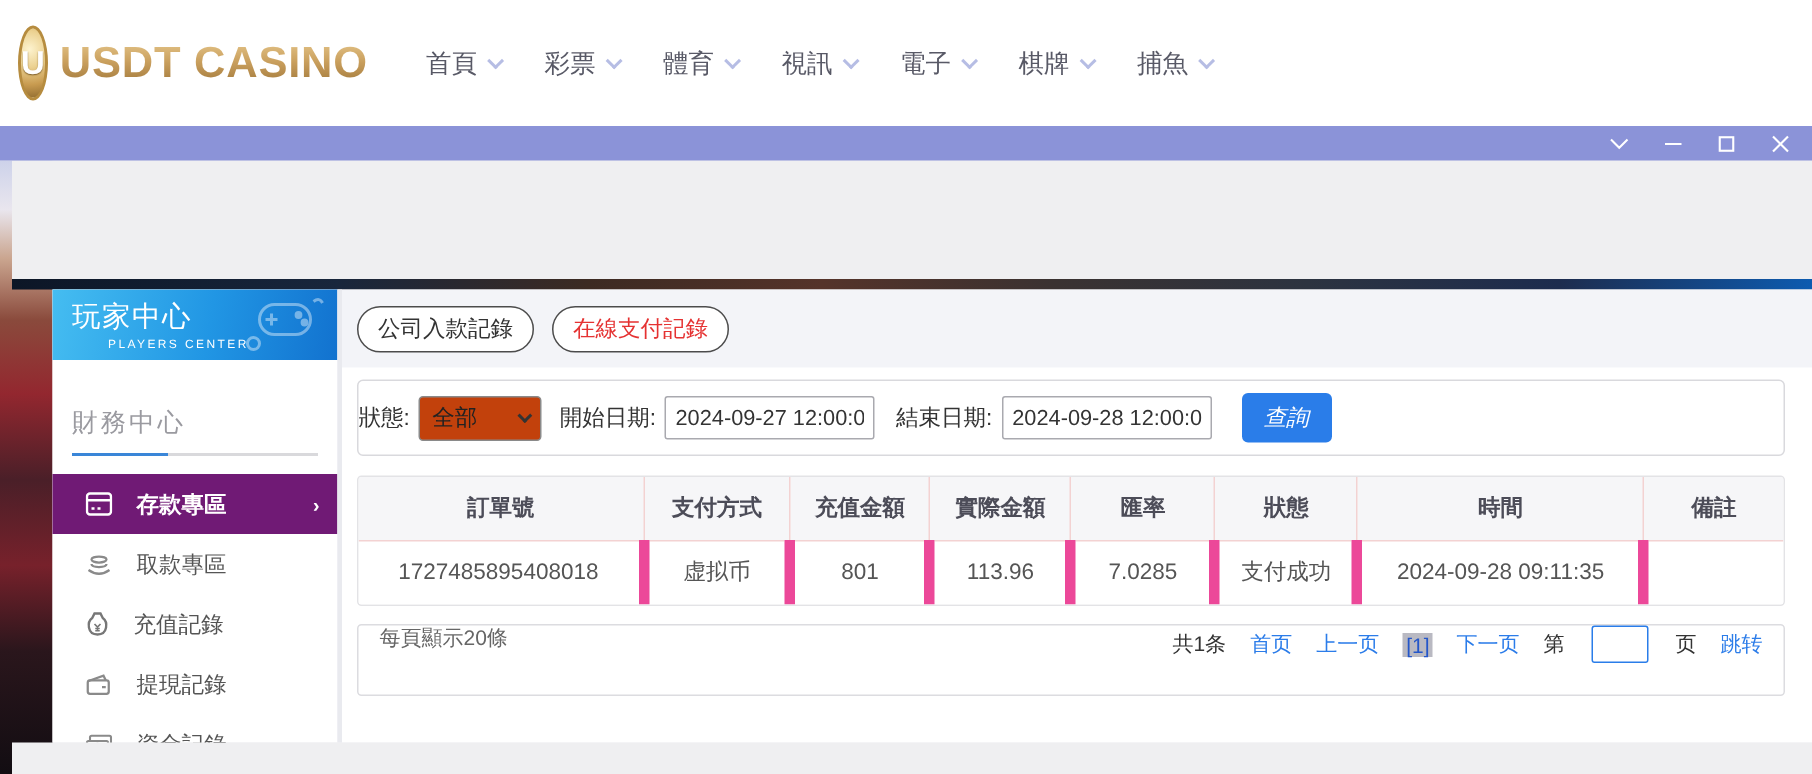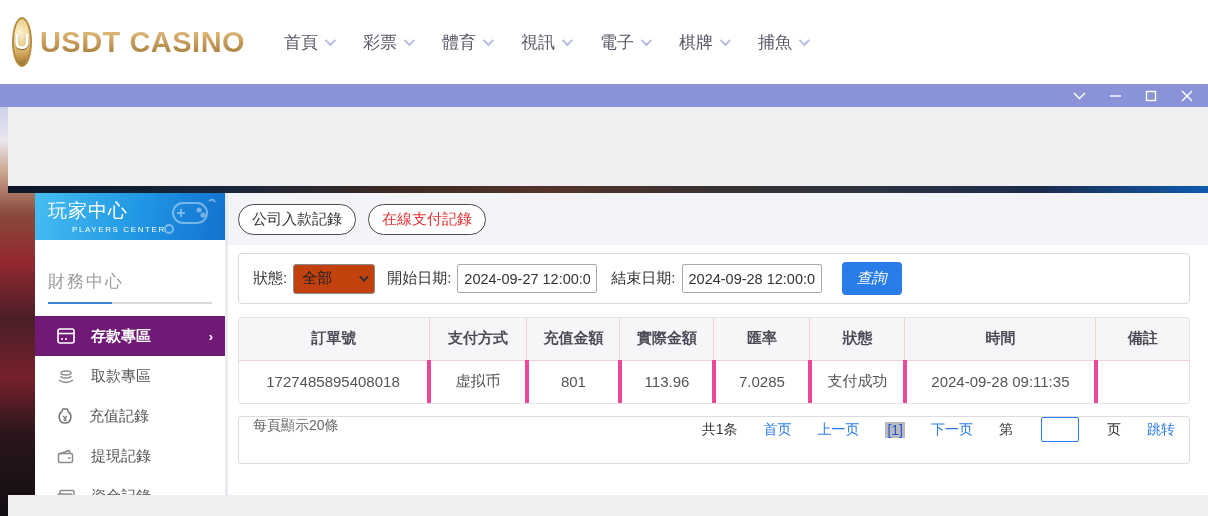--- a/index.html
+++ b/index.html
@@ -56,47 +56,47 @@
   
   .main { position:absolute; left:225px; top:193px; width:983px; height:302px; background:#f3f4f8;
     border-left:3px solid #e9eaef; z-index:3; }
   .tab-band { height:52px; display:flex; align-items:center; gap:12px; padding-left:10px; }
   .tab-pill { border:1px solid #4c4c4c; border-radius:16px; background:#fff; padding:5px 13px;
     font-size:15px; color:#333; cursor:pointer; white-space:nowrap; }
   .tab-pill.red { color:#e53232; }
   .content-white { background:#fff; height:250px; padding:8px 18px 0 10px; }
 
   .filter-box { border:1px solid #d9d9dd; border-radius:4px; height:51px; display:flex; align-items:center;
-    padding-left:14px; gap:6px; background:#fff; }
+    gap:6px; background:#fff; }
   .f-label { font-size:15px; color:#333; white-space:nowrap; }
   .select-like { width:82px; height:30px; border:1px solid #8a8a8a; border-radius:3px; background:#c2410c;
     display:flex; align-items:center; justify-content:space-between; padding:0 8px; margin-right:6px; cursor:pointer; }
   .select-like span { font-size:15px; color:#222; }
   .select-like .sel-ch { width:7px; height:7px; border-right:2px solid #333; border-bottom:2px solid #333;
     transform:rotate(45deg) translateY(-2px); }
   .date-input { width:140px; height:29px; border:1px solid #a9a9af; border-radius:2px; font-size:14.5px;
     color:#333; padding:0 6px; font-family:"Liberation Sans",sans-serif; margin-right:8px; }
   .query-btn { background:#2a7de9; color:#fff; border:none; border-radius:4px; font-size:15px;
     padding:7px 15px; margin-left:6px; cursor:pointer; font-family:"Liberation Sans",sans-serif;font-style:italic; }
 
   .table-box { margin-top:13px; border:1px solid #e3e3e6; border-radius:3px; overflow:hidden; background:#fff; }
   table { width:100%; border-collapse:collapse; table-layout:fixed; }
   th { background:#f6f6f8; font-size:15px; color:#4c4c58; font-weight:bold; height:42px;
     border-right:1px solid #f3d2d2; border-bottom:1px solid #f3d2d2; }
   th:last-child { border-right:none; }
   td { font-size:15px; color:#555; height:43px; text-align:center; background:#fff;
-    border-right:4px solid #ec4899; }
+    border-right:7px solid #ec4899; }
   td:last-child { border-right:none; }
   col.c1{width:20.0%} col.c2{width:10.3%} col.c3{width:9.8%} col.c4{width:9.9%}
   col.c5{width:10.1%} col.c6{width:10.0%} col.c7{width:20.1%} col.c8{width:9.8%}
 
   .pagination-box { margin-top:12px; border:1px solid #dcdce0; border-radius:3px; height:48px;
     display:flex; align-items:flex-start; justify-content:space-between; padding:0 14px; background:#fff; }
   .page-size { font-size:14px; color:#666; }
-  .pager { display:flex; align-items:center; gap:26px; font-size:14px; }
+  .pager { display:flex; align-items:center; gap:16px; font-size:14px; }
   .pager .plain { color:#333; }
   .pager a { color:#2b7ce9; text-decoration:none; cursor:pointer; }
   .pager .cur { color:#2456c9; background:#b9b9c2; padding:0 2px; }
   .jump-input { width:38px; height:25px; border:1px solid #2a7de9; border-radius:2px; margin:0 2px; }
 
   .bottom-strip { position:absolute; left:8px; top:495px; width:1200px; height:21px; background:#efeff1; z-index:4; }
 </style>
 </head>
 <body>
 

